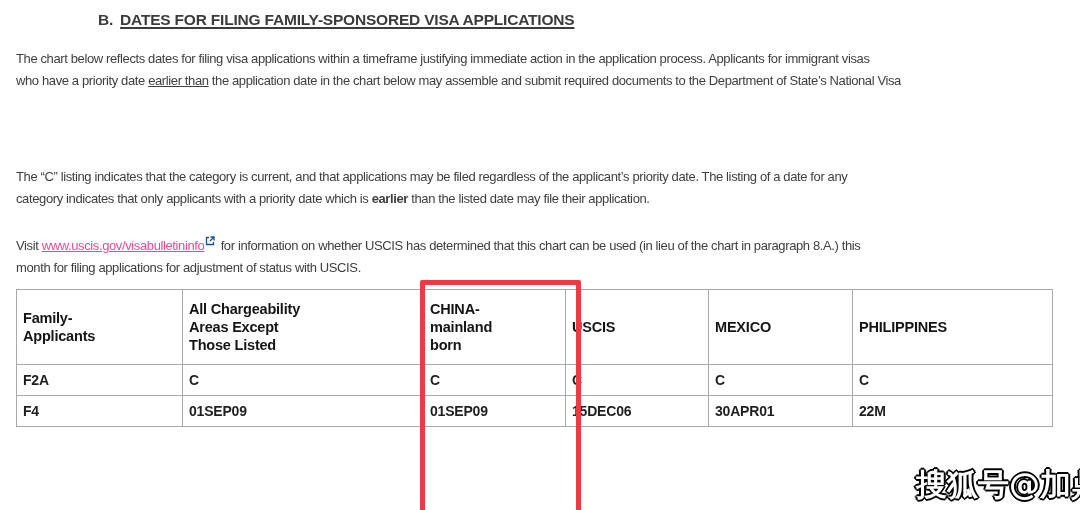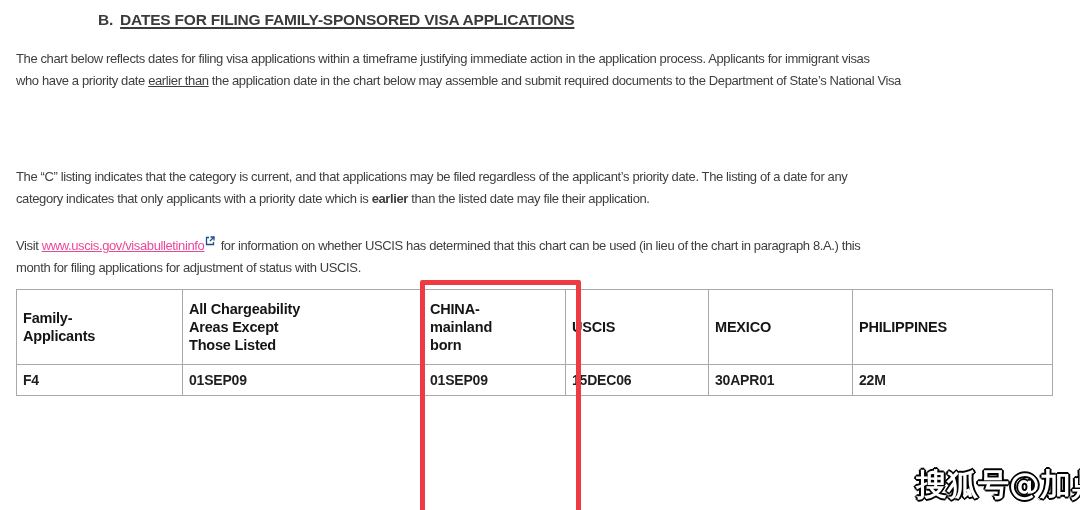--- a/index.html
+++ b/index.html
@@ -76,20 +76,28 @@
           <th>CHINA-
 mainland
 born</th>
           <th>USCIS</th>
           <th>MEXICO</th>
           <th>PHILIPPINES</th>
         </tr>
       </thead>
       <tbody>
         <tr>
+          <td>F2A</td>
+          <td>C</td>
+          <td>C</td>
+          <td>C</td>
+          <td>C</td>
+          <td>C</td>
+        </tr>
+        <tr>
           <td>F4</td>
           <td>01SEP09</td>
           <td>01SEP09</td>
           <td>15DEC06</td>
           <td>30APR01</td>
           <td>22M</td>
         </tr>
       </tbody>
     </table>
 

